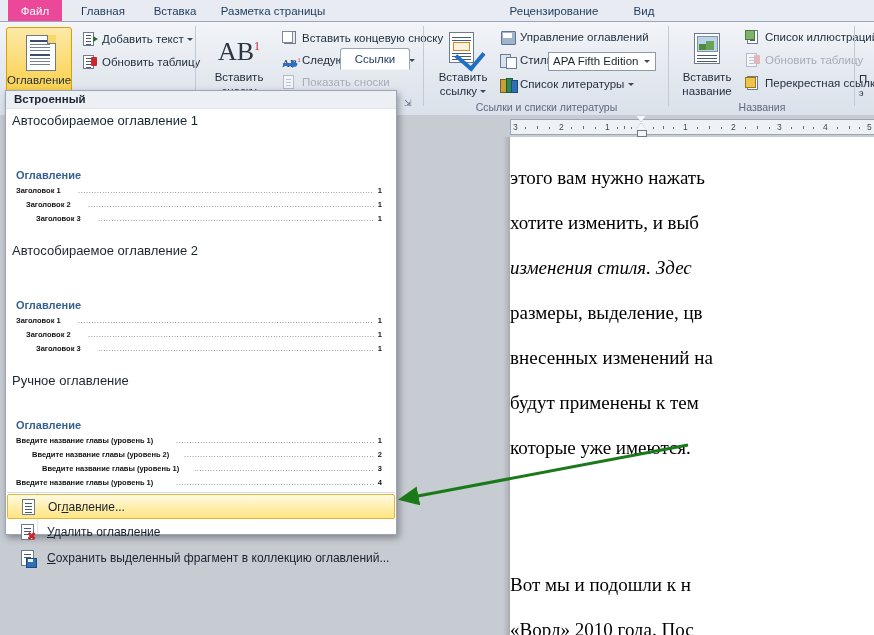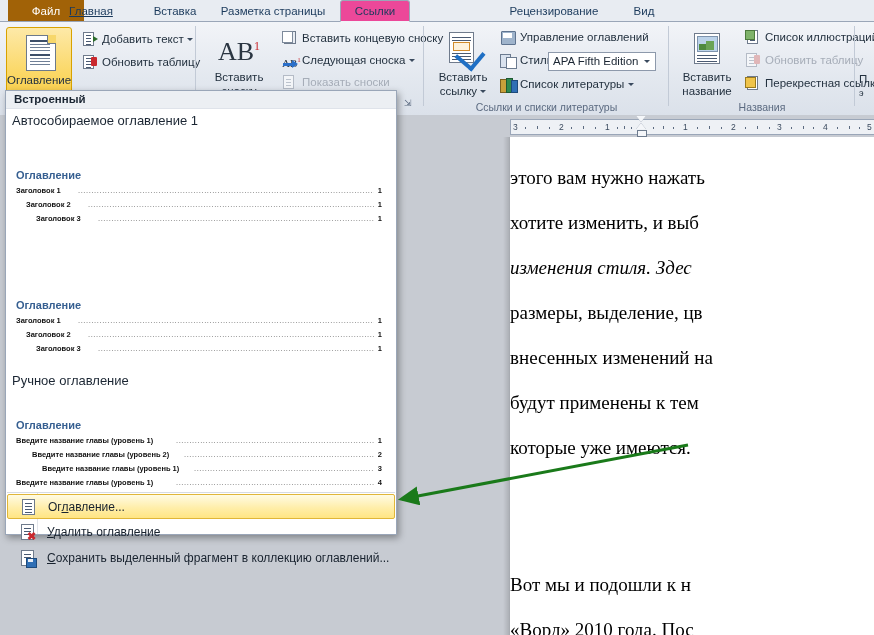--- a/index.html
+++ b/index.html
@@ -12,24 +12,24 @@
 
   
   #ribbon-area{position:absolute;left:0;top:0;width:874px;height:115px;background:#d6dce5;}
   #tabstrip{position:absolute;left:0;top:0;width:874px;height:22px;background:#e8ecf2;}
   #tabstrip:after{content:"";position:absolute;left:0;bottom:0;width:874px;height:1px;background:#9aa6b8;}
   .tab{
     position:absolute;top:0;height:22px;line-height:22px;
     font-size:11.5px;color:#1b3a5c;text-align:center;cursor:default;
     white-space:nowrap;padding:0 9px;box-sizing:border-box;
   }
-  .tab.file{background:#a16207;color:#fff;left:8px;width:76px;font-weight:normal;}
+  .tab.file{background:#ec4899;color:#fff;left:8px;width:54px;font-weight:normal;}
   .tab.active{
-    background:#ec4899;border:1px solid #9aa6b8;border-bottom:1px solid #f0f3f8;
-    border-radius:3px 3px 0 0;z-index:4;line-height:20px;
+    background:#ffffff;border:1px solid #9aa6b8;border-bottom:1px solid #f0f3f8;
+    border-radius:3px 3px 0 0;z-index:4;line-height:20px;margin-top:48px;
   }
 
   #ribbon-body{position:absolute;left:0;top:22px;width:874px;height:93px;
     background:linear-gradient(#f2f4f8,#e3e8ef 60%,#dbe1ea);
     border-bottom:1px solid #a9b3c2;}
   .grp{position:absolute;top:0;height:93px;box-sizing:border-box;}
   .grp-sep{position:absolute;top:4px;width:1px;height:80px;background:#c2cad6;}
   .grp-label{position:absolute;bottom:2px;width:100%;text-align:center;font-size:10.5px;color:#5b6a80;white-space:nowrap;}
 
   .bigbtn{position:absolute;box-sizing:border-box;text-align:center;cursor:default;}
@@ -98,21 +98,21 @@
 
   #arrow-svg{position:absolute;left:0;top:0;width:874px;height:635px;pointer-events:none;}
 </style>
 </head>
 <body>
 
 <div id="ribbon-area">
 
   <div id="tabstrip">
     <div class="tab file">Файл</div>
-    <div class="tab" style="left:56px;width:70px;text-decoration:underline;">Главная</div>
+    <div class="tab" style="left:68px;width:70px;">Главная</div>
     <div class="tab" style="left:144px;width:62px;">Вставка</div>
     <div class="tab" style="left:210px;width:126px;">Разметка страницы</div>
     <div class="tab active" style="left:340px;width:70px;">Ссылки</div>
     <div class="tab" style="left:414px;width:72px;margin-top:27px;">Рассылки</div>
     <div class="tab" style="left:490px;width:128px;">Рецензирование</div>
     <div class="tab" style="left:622px;width:44px;">Вид</div>
   </div>
 
   <div id="ribbon-body">
 
@@ -383,20 +383,21 @@
         <span class="num">1</span>
       </div>
       <div class="trow" style="left:30px;top:101px;width:352px;">
         <span class="lbl">Заголовок 3</span>
         <span class="dots" style="left:62px;right:14px;">......................................................................................................................................................................</span>
         <span class="num">1</span>
       </div>
     </div>
 
     <div class="galitem" style="top:134px;height:130px;">
+      <div class="gtitle" style="top:0;">Автособираемое оглавление 2</div>
       <div class="gtoc-h" style="top:56px;">Оглавление</div>
       <div class="trow" style="left:10px;top:73px;width:372px;">
         <span class="lbl">Заголовок 1</span>
         <span class="dots" style="left:62px;right:14px;">..........................................................................................................................................................................</span>
         <span class="num">1</span>
       </div>
       <div class="trow" style="left:20px;top:87px;width:362px;">
         <span class="lbl">Заголовок 2</span>
         <span class="dots" style="left:62px;right:14px;">........................................................................................................................................................................</span>
         <span class="num">1</span>

